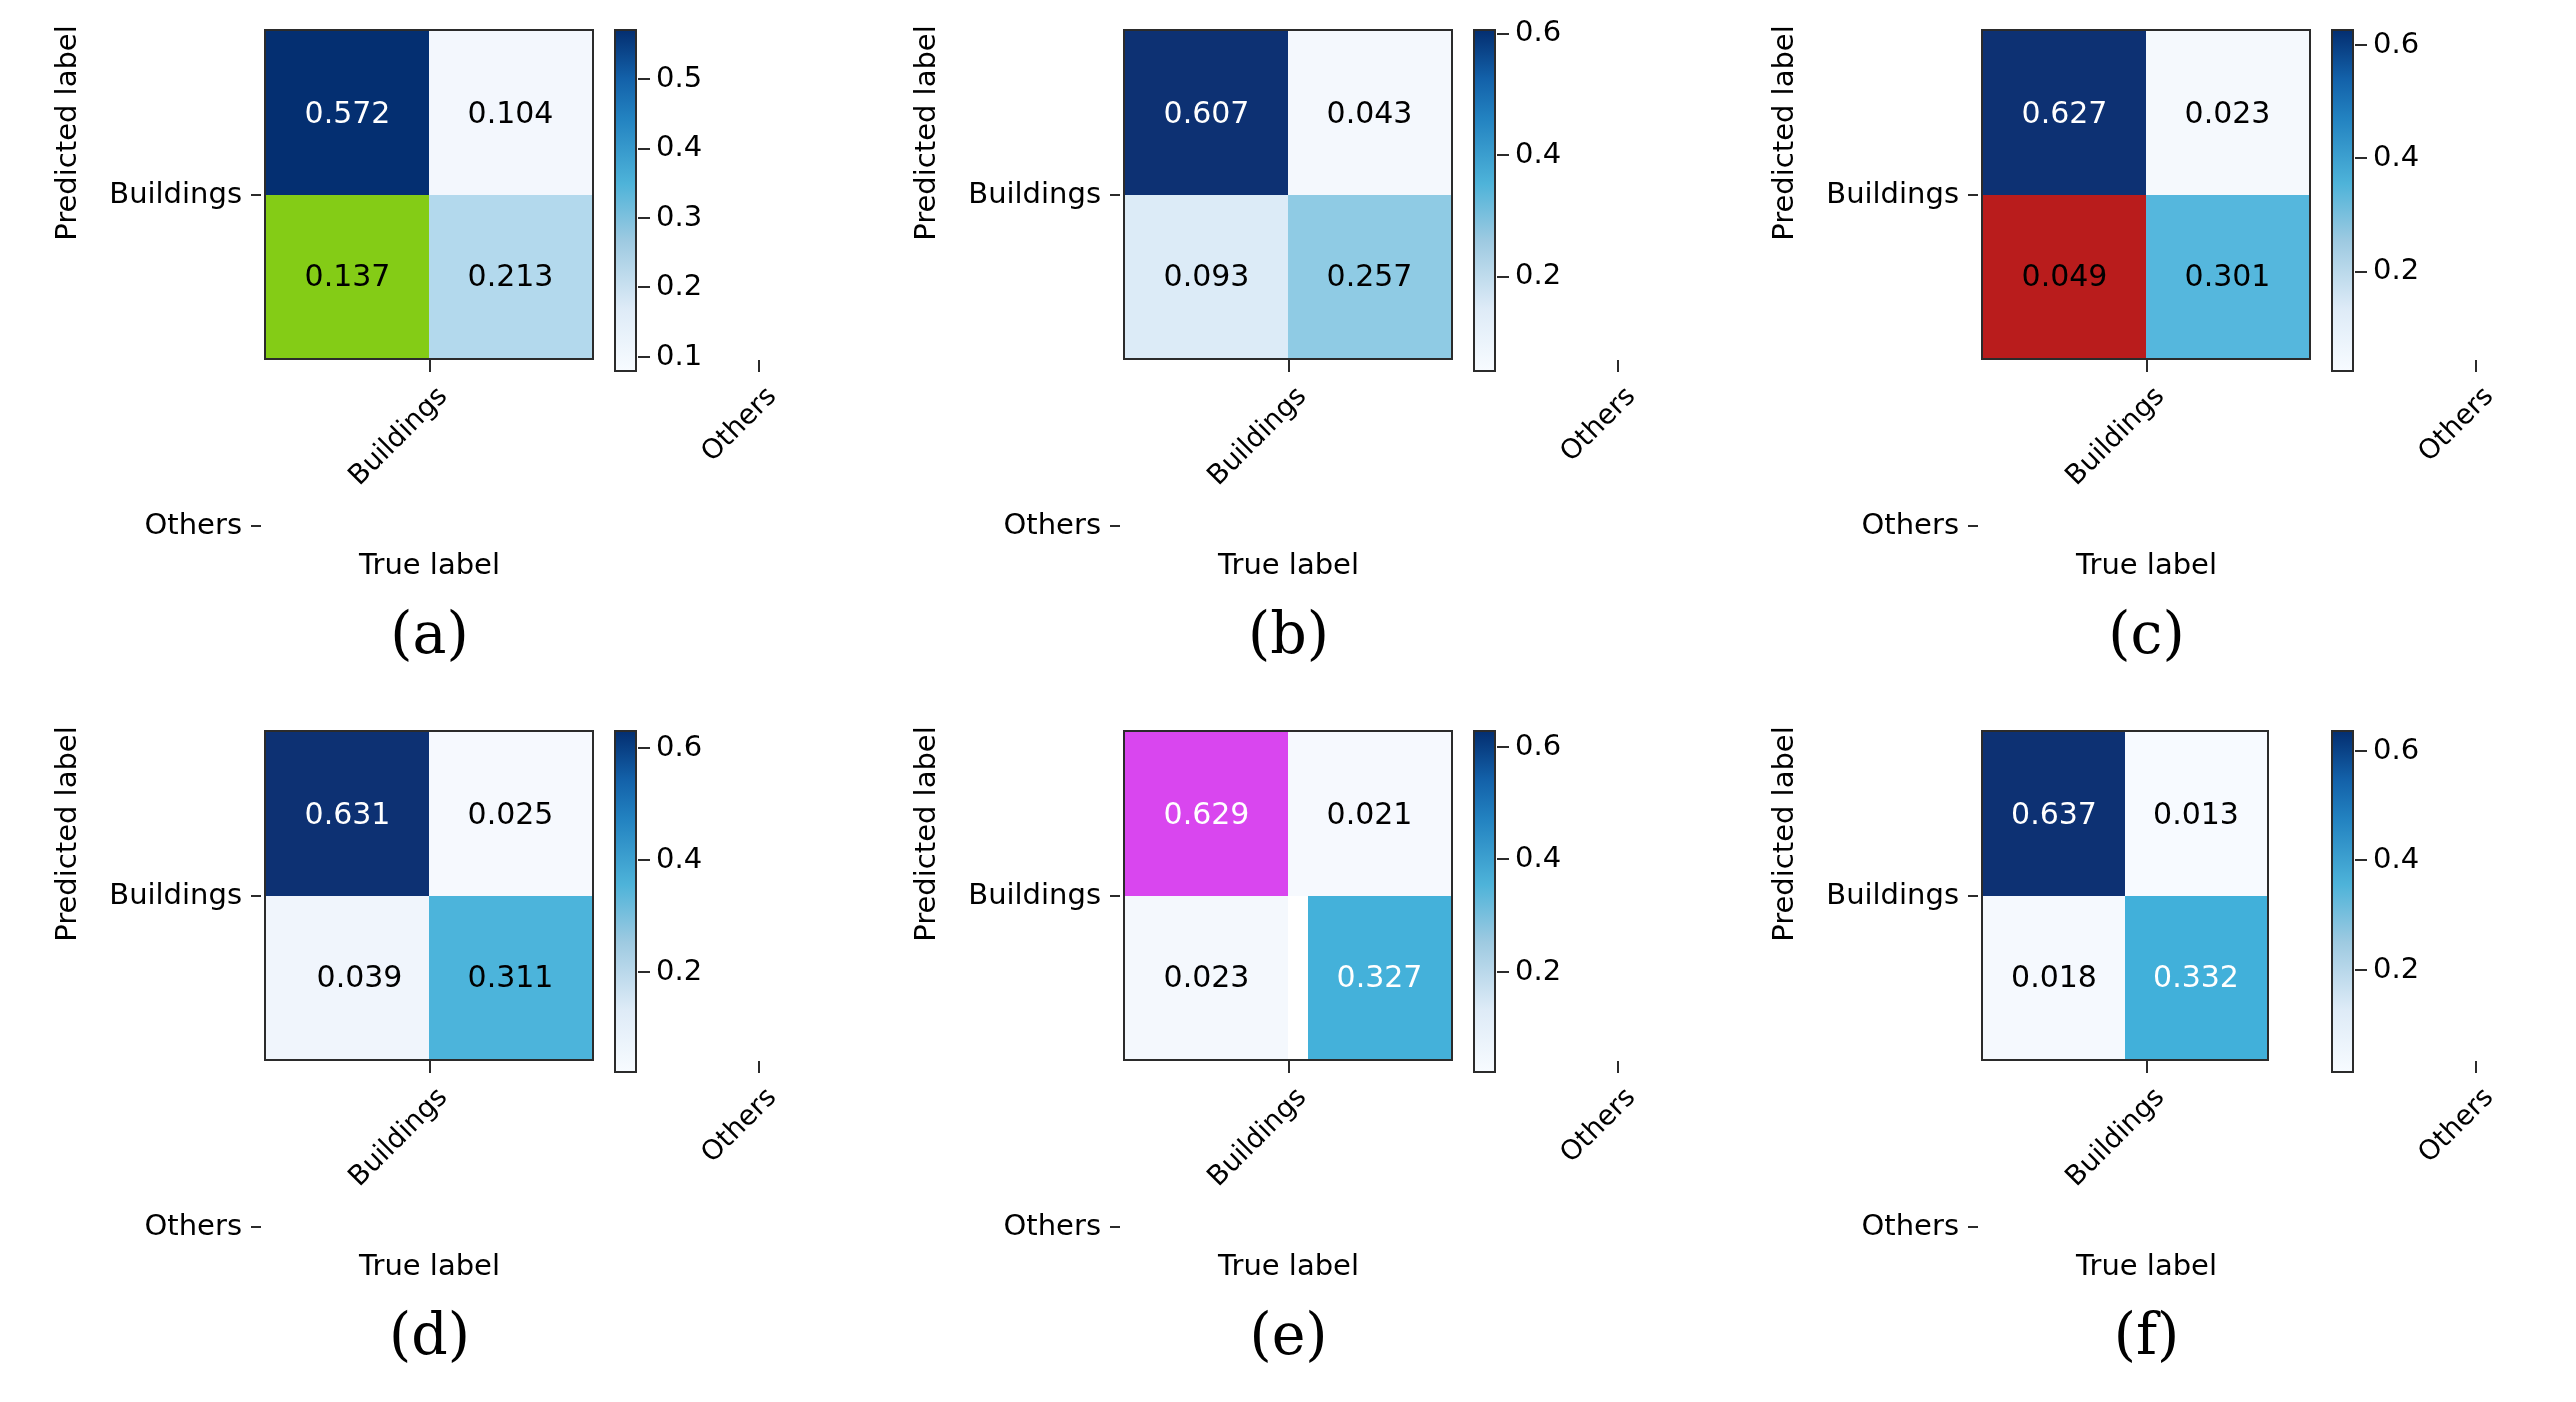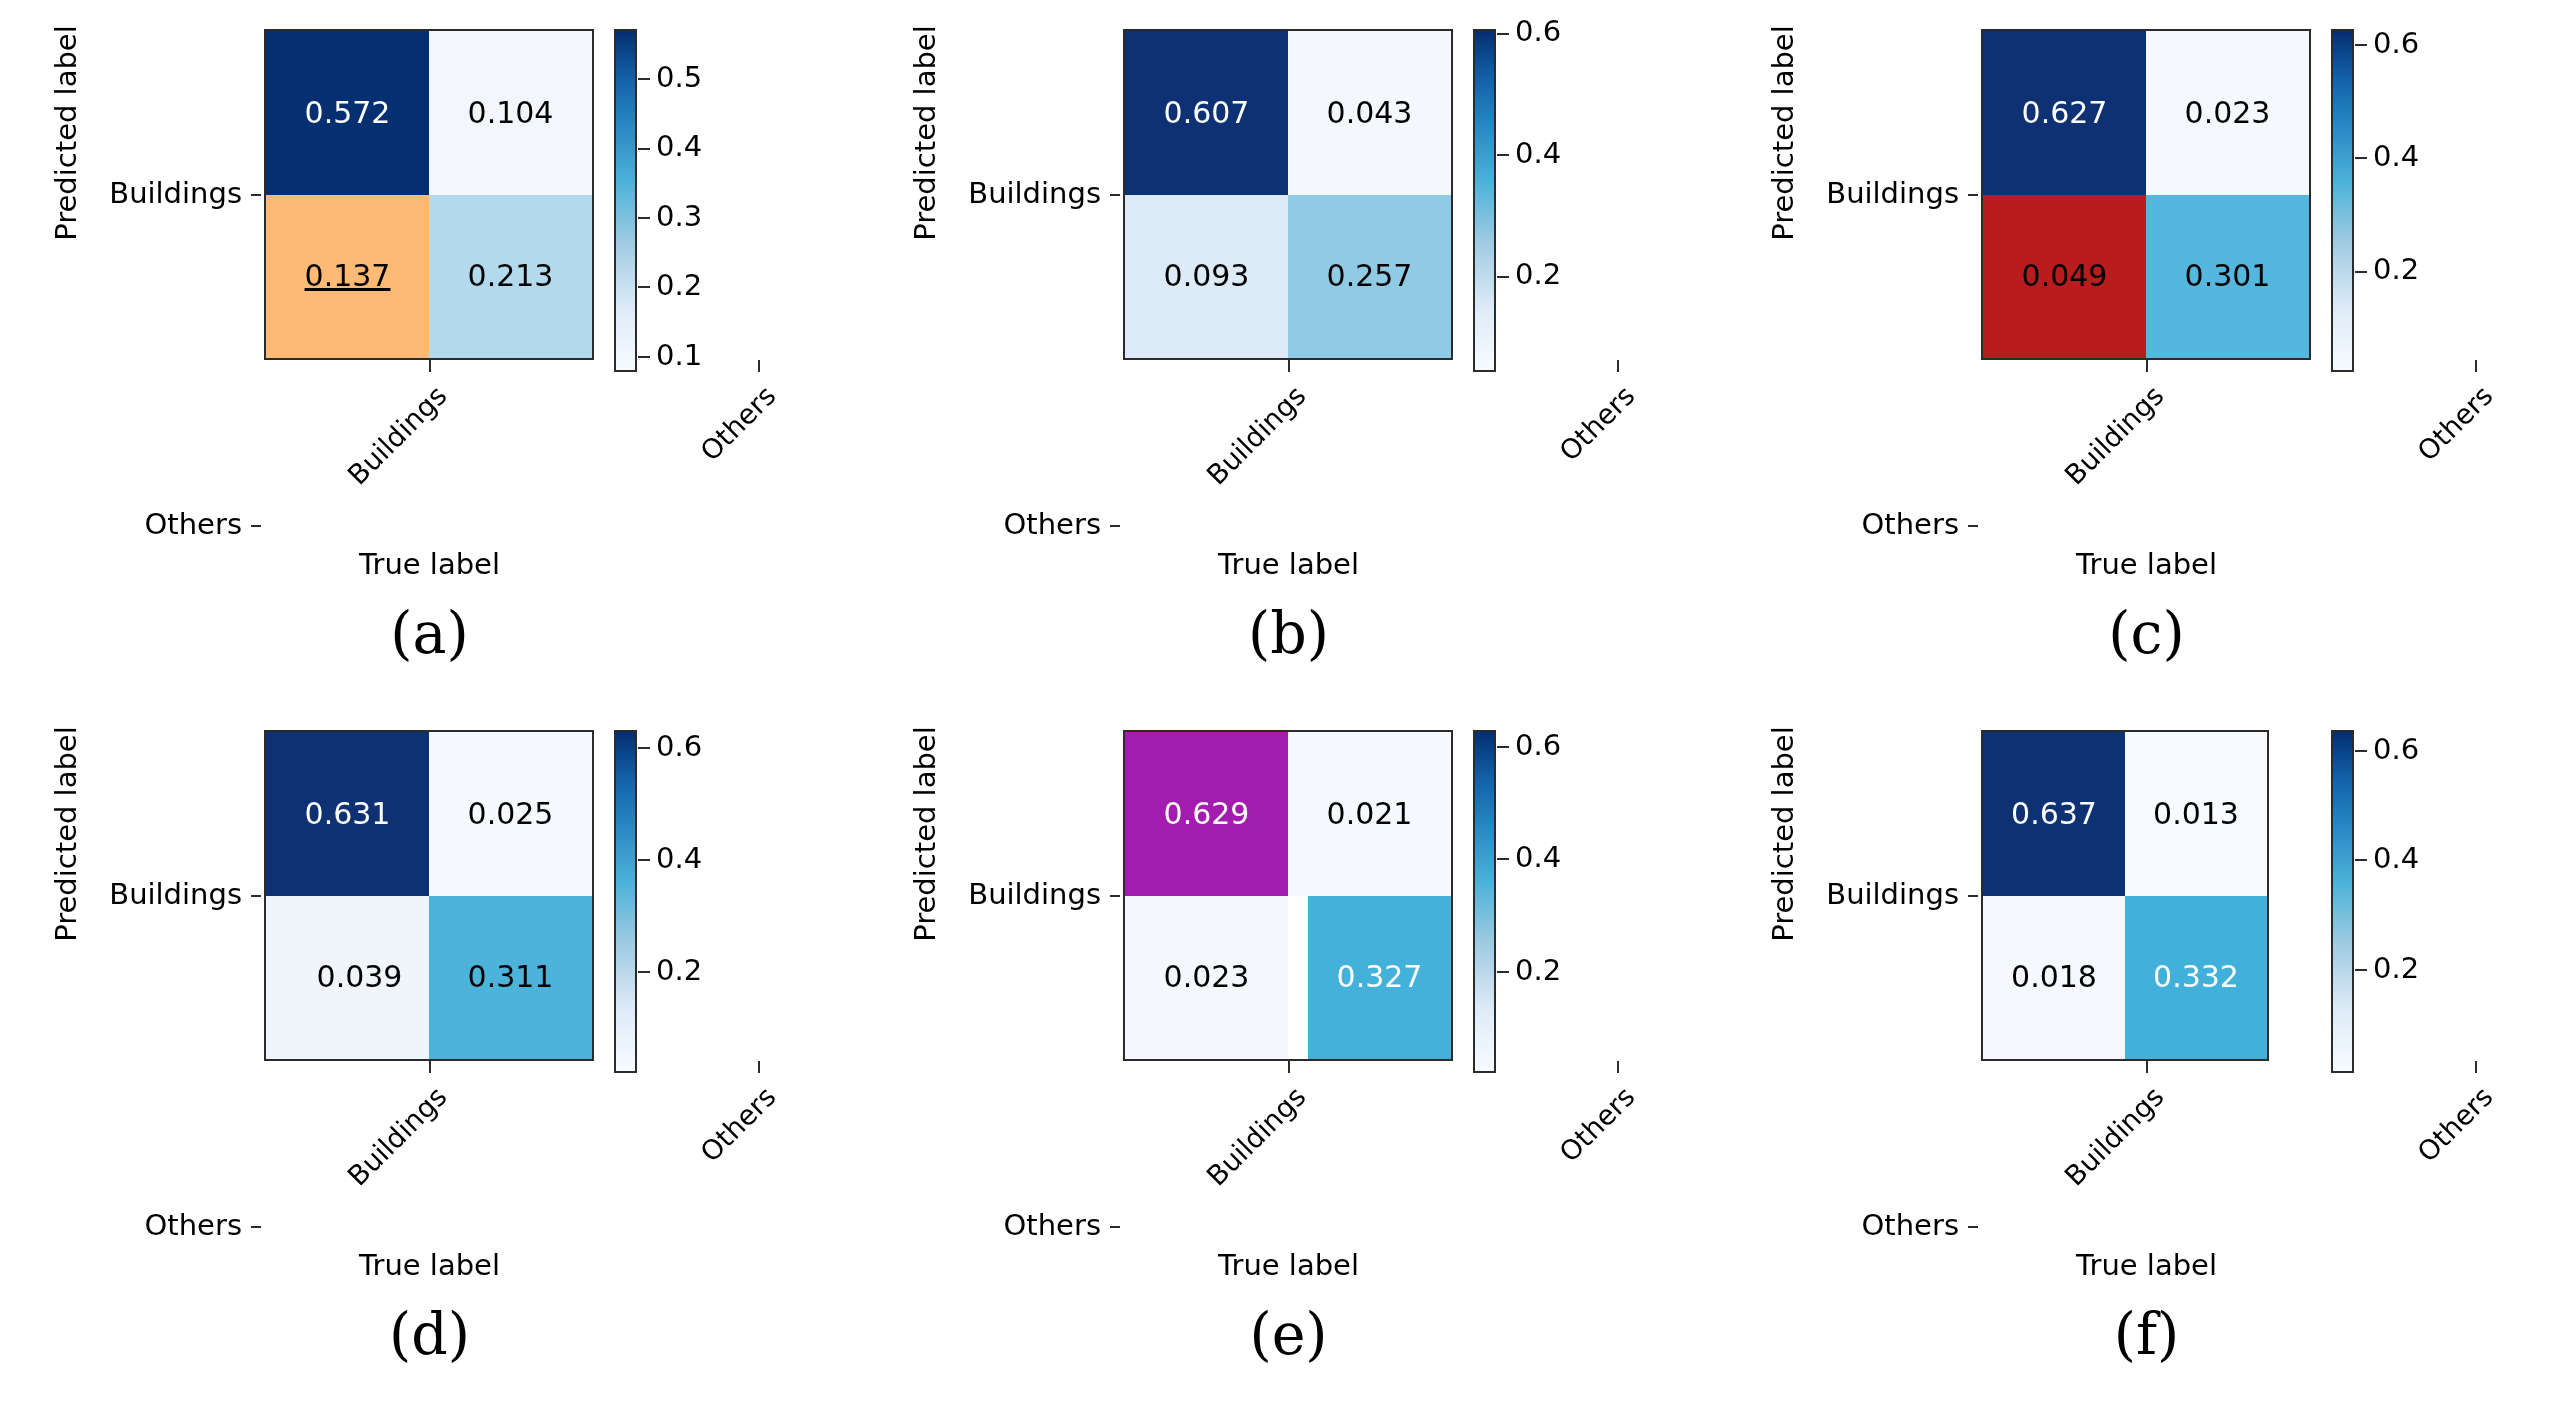--- a/index.html
+++ b/index.html
@@ -141,21 +141,21 @@
         <div class="ytickmark" style="left: 251px; top: 194px;"></div>
         <div class="ytick" style="top: 507px; left: 25px;">Others</div>
         <div class="ytickmark" style="left: 251px; top: 525px;"></div>
         <div class="matrix" style="left: 264px; top: 29px; width: 330px; height: 331px;">
           <div class="cell" style="background: rgb(4, 47, 113); color: rgb(255, 255, 255);">
             <span>0.572</span>
           </div>
           <div class="cell" style="background: rgb(243, 247, 253); color: rgb(0, 0, 0);">
             <span>0.104</span>
           </div>
-          <div class="cell" style="background: #fdba74; color: rgb(0, 0, 0); text-decoration: underline;">
+          <div class="cell" style="background: #84cc16; color: rgb(0, 0, 0);">
             <span>0.137</span>
           </div>
           <div class="cell" style="background: rgb(179, 217, 237); color: rgb(0, 0, 0);">
             <span>0.213</span>
           </div>
         </div>
         <div class="xtickmark" style="left: 429px; top: 360px;"></div>
         <div class="xtick" style="left: 205px; top: 379px; width: 225px;">Buildings</div>
         <div class="xtickmark" style="left: 758px; top: 360px;"></div>
         <div class="xtick" style="left: 534px; top: 379px; width: 225px;">Others</div>
@@ -283,21 +283,21 @@
       </div>
     </div>
     <div class="panel" style="left: 859px; top: 701px;">
       <div class="panel-inner">
         <div class="ylabel">Predicted label</div>
         <div class="ytick" style="top: 176px; left: 25px;">Buildings</div>
         <div class="ytickmark" style="left: 251px; top: 194px;"></div>
         <div class="ytick" style="top: 507px; left: 25px;">Others</div>
         <div class="ytickmark" style="left: 251px; top: 525px;"></div>
         <div class="matrix" style="left: 264px; top: 29px; width: 330px; height: 331px;">
-          <div class="cell" style="background: #a21caf; color: rgb(255, 255, 255);">
+          <div class="cell" style="background: #d946ef; color: rgb(255, 255, 255);">
             <span>0.629</span>
           </div>
           <div class="cell" style="background: rgb(246, 249, 254); color: rgb(0, 0, 0);">
             <span>0.021</span>
           </div>
           <div class="cell" style="background: rgb(244, 248, 253); color: rgb(0, 0, 0);">
             <span>0.023</span>
           </div>
           <div class="cell" style="background: rgb(68, 177, 218); color: rgb(255, 255, 255); margin-left: 20px;">
             <span>0.327</span>

